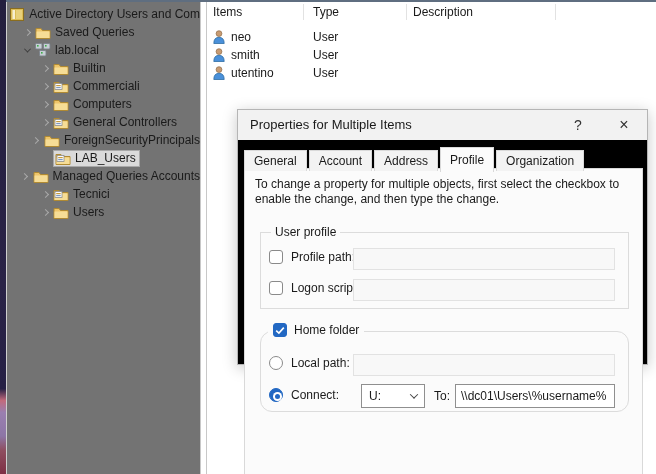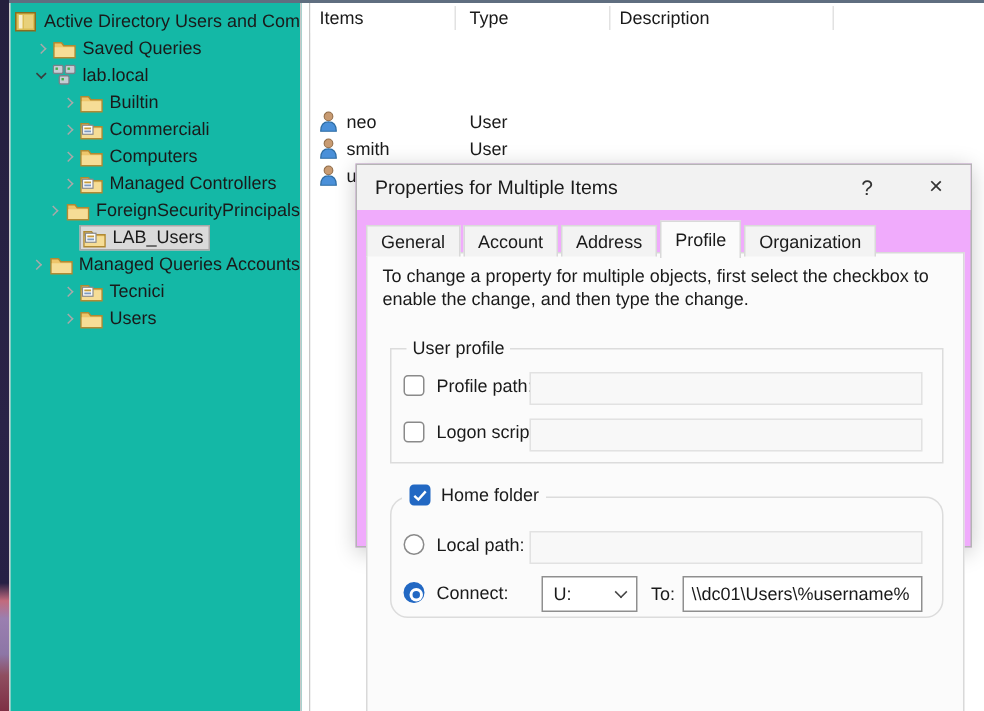--- a/index.html
+++ b/index.html
@@ -6,44 +6,44 @@
   html,body { width:656px; height:474px; overflow:hidden; }
   body { font-family:"Liberation Sans", sans-serif; font-size:12px; color:#1a1a1a; background:#fff; position:relative; }
 
   
   .desktop-strip { position:absolute; left:0; top:0; width:6px; height:474px;
     background:linear-gradient(180deg,#241f3e 0%,#2a2347 60%,#262045 82%,#c26a7c 84.5%,#9a7fb0 87%,#8d76a6 92%,#8f4e60 95%,#7e2f44 100%); }
   .win-border { position:absolute; left:6px; top:0; width:1px; height:474px; background:#cfcfcf; }
   .top-edge { position:absolute; left:6px; right:0; top:0; height:2px; background:#5f6e80; }
 
   
-  .tree-panel { position:absolute; left:7px; top:2px; width:194px; height:472px; background:#14b8a6; border-right:1px solid #c8c8c8; overflow:hidden; }
+  .tree-panel { position:absolute; left:7px; top:2px; width:194px; height:472px; background:#737373; border-right:1px solid #c8c8c8; overflow:hidden; }
   .list-sep { position:absolute; left:206px; top:2px; width:1px; height:472px; background:#c8c8c8; }
   .trow { position:absolute; left:0; height:18px; width:100%; display:flex; align-items:center; }
   .chev-slot { width:16px; height:16px; display:flex; align-items:center; justify-content:center; flex:0 0 16px; }
   .chev { width:5px; height:5px; border-right:1.4px solid #a9a9a9; border-bottom:1.4px solid #a9a9a9; transform:rotate(-45deg); }
   .chev.open { border-color:#3b3b3b; transform:rotate(45deg) translate(-1px,-1px); }
   .ticon { flex:0 0 16px; margin-right:4px; display:flex; align-items:center; }
   .tlabel { white-space:nowrap; }
   .sel-wrap { display:flex; align-items:center; background:#dadada; border:1px solid #a8a8a8; padding:0 3px 0 1px; height:17px; }
   .sel-wrap .ticon { margin-right:4px; }
 
   
   .list-panel { position:absolute; left:207px; top:2px; width:449px; height:472px; background:#fff; overflow:hidden; }
   .lhead { position:absolute; top:0; left:0; width:100%; height:20px; background:#fff; }
   .lhead .hlabel { position:absolute; top:3px; }
   .hsep { position:absolute; top:2px; width:1px; height:16px; background:#e2e2e2; }
-  .lrow { position:absolute; left:0; width:100%; height:18px;margin-top:44px; }
+  .lrow { position:absolute; left:0; width:100%; height:18px; }
   .lrow .uicon { position:absolute; left:6px; top:2px; }
   .lrow .name { position:absolute; left:24px; top:2px; }
   .lrow .type { position:absolute; left:106px; top:2px; }
   .lrow .desc { position:absolute; left:206px; top:2px; }
 
   
-  .dialog { position:absolute; left:237px; top:109px; width:411px; height:256px; background:#f0abfc; border:1px solid #b5b5b5; box-shadow:0 3px 14px rgba(0,0,0,.22); }
+  .dialog { position:absolute; left:237px; top:109px; width:411px; height:256px; background:#000000; border:1px solid #b5b5b5; box-shadow:0 3px 14px rgba(0,0,0,.22); }
   .dlg-titlebar { position:absolute; left:0; top:0; width:100%; height:30px; background:#f2f2f2; }
   .dlg-title { position:absolute; left:12px; top:0; line-height:30px; font-size:13px; }
   .dlg-btn { position:absolute; top:0; width:34px; height:30px; text-align:center; line-height:30px; font-size:14px; color:#333; }
   .dlg-help { right:52px; }
   .dlg-close { right:6px; font-size:16px; }
 
   .tabstrip { position:absolute; left:6px; top:36px; display:flex; align-items:flex-end; z-index:2; }
   .tab { height:21px; padding:0 9px; line-height:21px; background:#f3f3f3; border:1px solid #d9d9d9; border-bottom:none; margin-right:2px; }
   .tab.active { height:25px; line-height:25px; background:#fbfbfb; position:relative; top:1px; z-index:3; }
 
@@ -185,21 +185,21 @@
   <div class="trow" style="top:111px">
     <span style="width:30px"></span>
     <span class="chev-slot">
         <span class="chev"></span>
       </span>
     <span class="ticon">
         <svg width="16" height="15">
           <use href="#ic-oufolder"></use>
         </svg>
       </span>
-    <span class="tlabel">Managed Controllers</span>
+    <span class="tlabel">General Controllers</span>
   </div>
   <div class="trow" style="top:129px">
     <span style="width:30px"></span>
     <span class="chev-slot">
         <span class="chev"></span>
       </span>
     <span class="ticon">
         <svg width="16" height="15">
           <use href="#ic-folder"></use>
         </svg>

